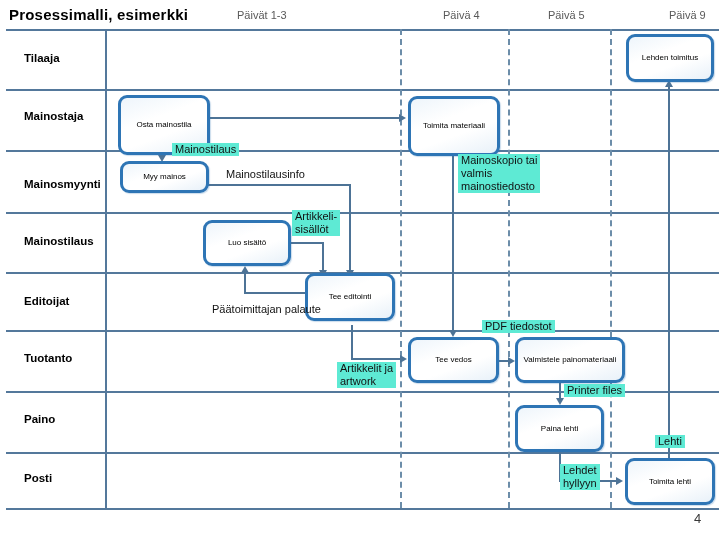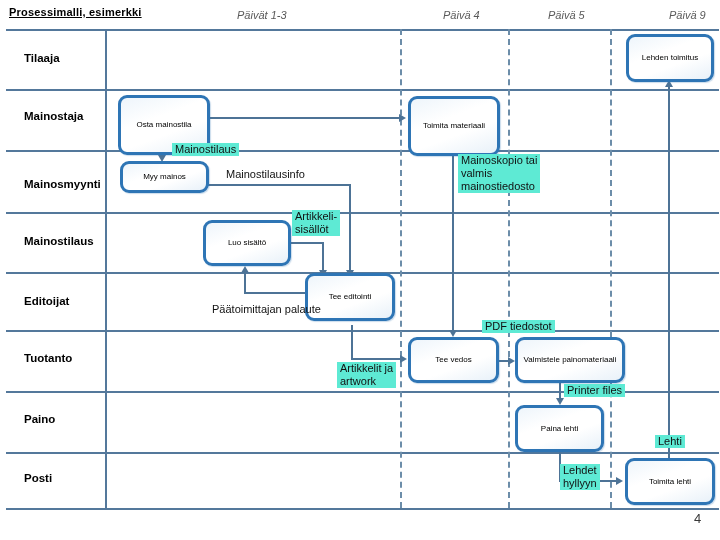--- a/index.html
+++ b/index.html
@@ -4,22 +4,22 @@
 <style>
   html,body{margin:0;padding:0;}
   body{
     width:720px;height:540px;position:relative;overflow:hidden;
     background:#ffffff;
     font-family:"Liberation Sans", sans-serif;
     color:#000;
   }
   .abs{position:absolute;}
   
-  .title{left:9px;top:6px;font-size:11px;font-weight:bold;letter-spacing:.2px;color:#000;text-decoration:underline;}
-  .dayhdr{top:9px;font-size:11px;color:#595959;white-space:nowrap;font-style:italic;}
+  .title{left:9px;top:6px;font-size:15px;font-weight:bold;letter-spacing:.2px;color:#000;}
+  .dayhdr{top:9px;font-size:11px;color:#595959;white-space:nowrap;}
   
   .hline{left:6px;width:713px;height:2px;background:#54789B;z-index:1;}
   .vline{top:29px;height:481px;width:2px;background:#54789B;z-index:1;}
   .vdash{top:29px;height:479px;width:0;border-left:2px dashed #6C8DA9;z-index:1;}
   
   .lane{left:24px;font-size:11.5px;font-weight:bold;white-space:nowrap;z-index:2;color:#000;}
   
   .task{
     border:3px solid #2E75B5;border-radius:9px;box-sizing:border-box;
     background:linear-gradient(160deg,#eef5fb 0%,#ffffff 38%,#ffffff 62%,#e8f1f9 100%);

